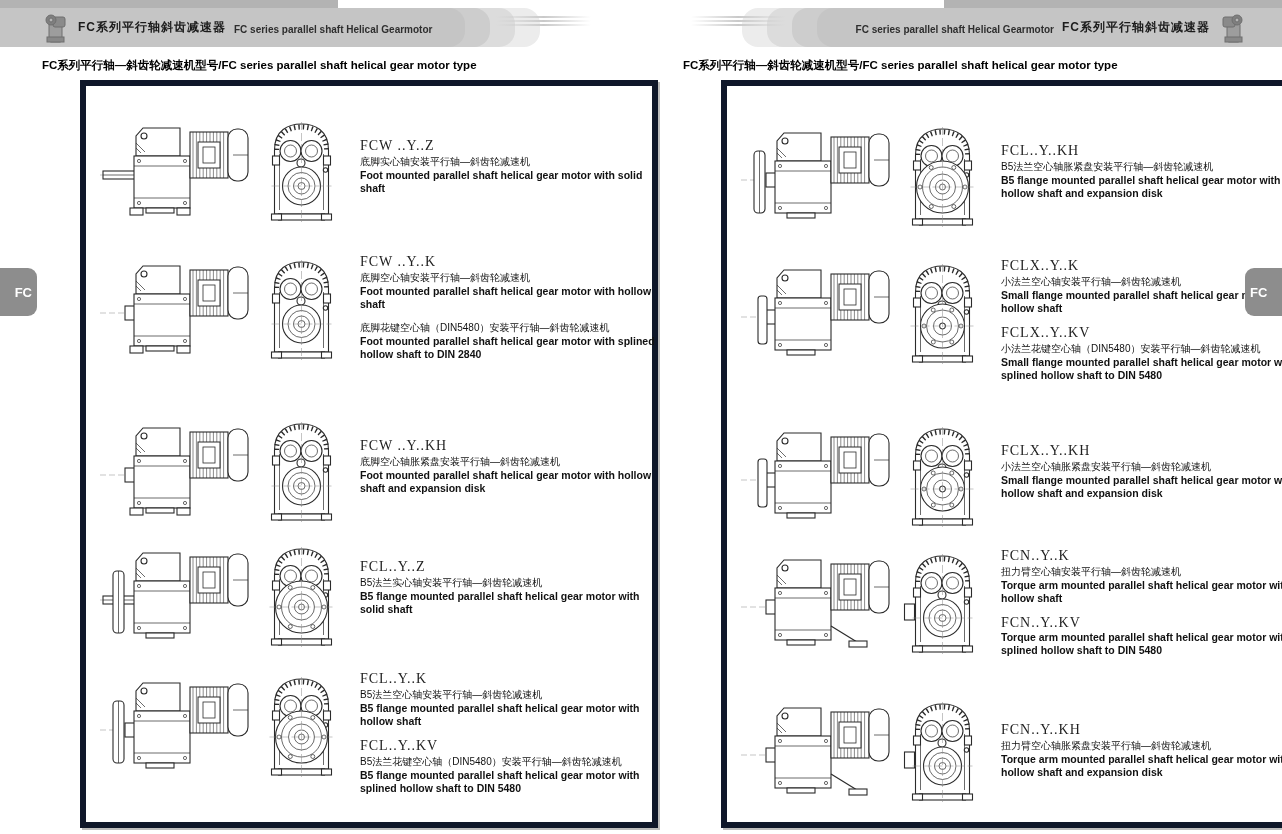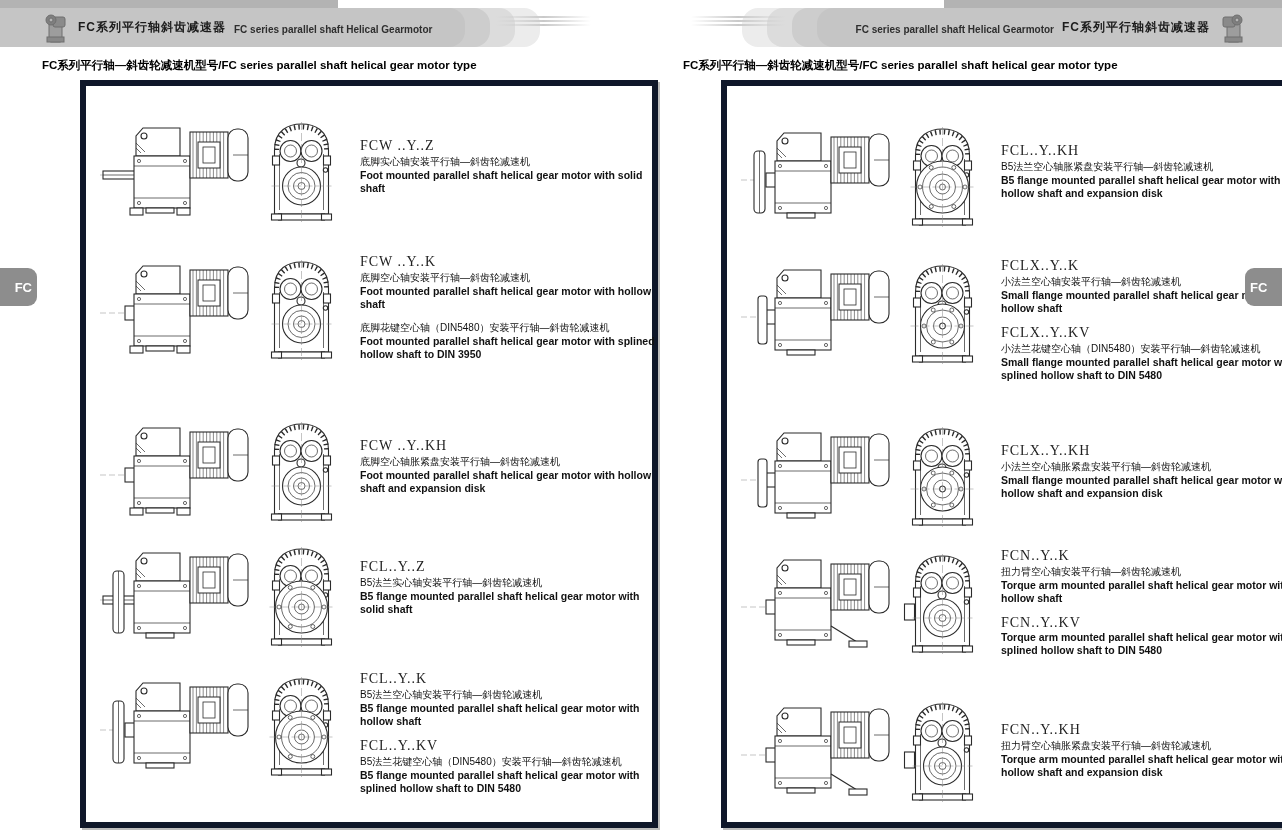--- a/index.html
+++ b/index.html
@@ -27,21 +27,21 @@
   .right .band-content{right:34px;flex-direction:row-reverse;}
   .htitle-zh{font-size:12px;font-weight:bold;color:#1c1c1c;letter-spacing:1px;white-space:nowrap;}
   .htitle-en{font-size:10px;font-weight:bold;color:#2e2e2e;white-space:nowrap;padding-top:4px;}
   .gm-icon{width:30px;height:34px;flex:0 0 auto;}
   .speedlines{position:absolute;top:14px;width:95px;height:14px;}
   .left .speedlines{left:496px;}
   .right .speedlines{right:496px;}
   .speedlines i{display:block;height:2px;margin:2px 0;background:linear-gradient(to right,rgba(190,190,190,0),#c9c9c9,rgba(190,190,190,0));}
 
   
-  .fc-tab{position:absolute;top:268px;width:37px;height:38px;background:#8d8d8d;color:#fff;
+  .fc-tab{position:absolute;top:268px;width:37px;height:48px;background:#8d8d8d;color:#fff;
           font-weight:bold;font-size:13px;display:flex;align-items:center;z-index:5;}
   .fc-tab.lft{left:0;border-radius:0 9px 9px 0;justify-content:flex-end;padding-right:5px;box-sizing:border-box;}
   .fc-tab.rgt{right:0;border-radius:9px 0 0 9px;justify-content:flex-start;padding-left:5px;box-sizing:border-box;}
 
   
   .section-title{position:absolute;top:58px;left:42px;width:578px;font-size:11.5px;font-weight:bold;color:#000;white-space:nowrap;}
   .content-box{position:absolute;top:80px;left:42px;width:578px;height:748px;background:#fff;
                border:6px solid #0f172a;box-sizing:border-box;box-shadow:2px 2px 0 #bdbdbd;margin-left:38px;}
   .row{position:absolute;left:14px;display:flex;align-items:flex-start;}
   .draw{flex:0 0 auto;}
@@ -215,21 +215,21 @@
               <line x1="12" y1="70" x2="72" y2="70" stroke="#888" stroke-width="0.5" stroke-dasharray="8,3"></line>
             </svg></div>
         <div class="txt">
           <div class="entry">
             <div class="code">FCW ..Y..K</div>
             <div class="zh">底脚空心轴安装平行轴—斜齿轮减速机</div>
             <div class="en">Foot mounted parallel shaft helical gear motor with hollow shaft</div>
           </div>
           <div class="entry">
             <div class="zh">底脚花键空心轴（DIN5480）安装平行轴—斜齿轮减速机</div>
-            <div class="en">Foot mounted parallel shaft helical gear motor with splined hollow shaft to DIN 3950</div>
+            <div class="en">Foot mounted parallel shaft helical gear motor with splined hollow shaft to DIN 2840</div>
           </div>
         </div>
       </div>
 
       <div class="row" style="top:330px">
         <div class="draw side"><svg viewBox="0 0 150 112" xmlns="http://www.w3.org/2000/svg">
               <line x1="0" y1="59" x2="40" y2="59" stroke="#888" stroke-width="0.5" stroke-dasharray="6,3"></line>
               <rect x="25" y="52" width="10" height="14" fill="#fff" stroke="#2b2b2b" stroke-width="1.1"></rect>
               <path d="M36,40 L36,20 L43,12 L80,12 L80,40 Z" fill="#fff" stroke="#2b2b2b" stroke-width="1.1"></path>
               <circle cx="44" cy="20" r="3" fill="#fff" stroke="#2b2b2b" stroke-width="1.1"></circle>

